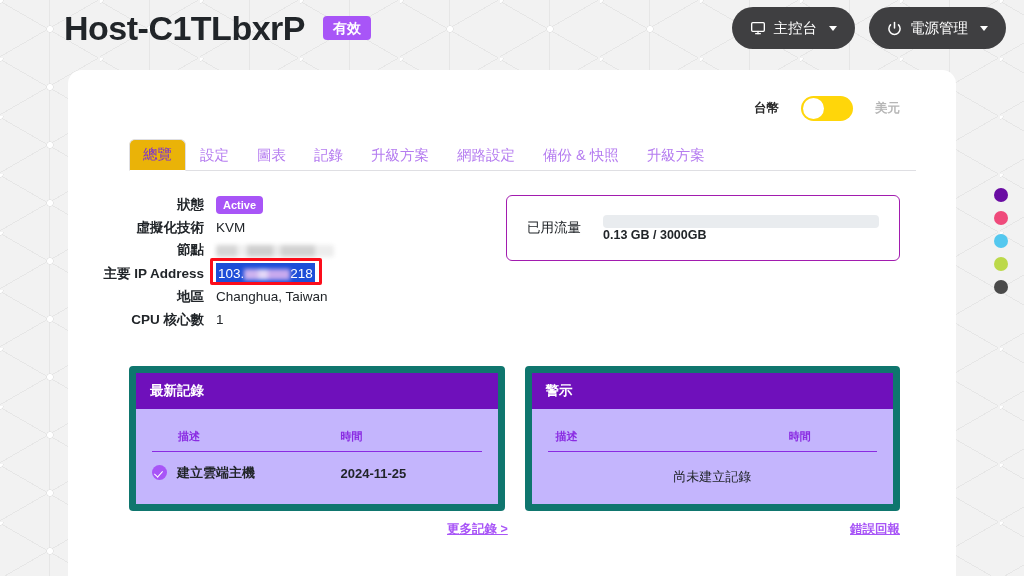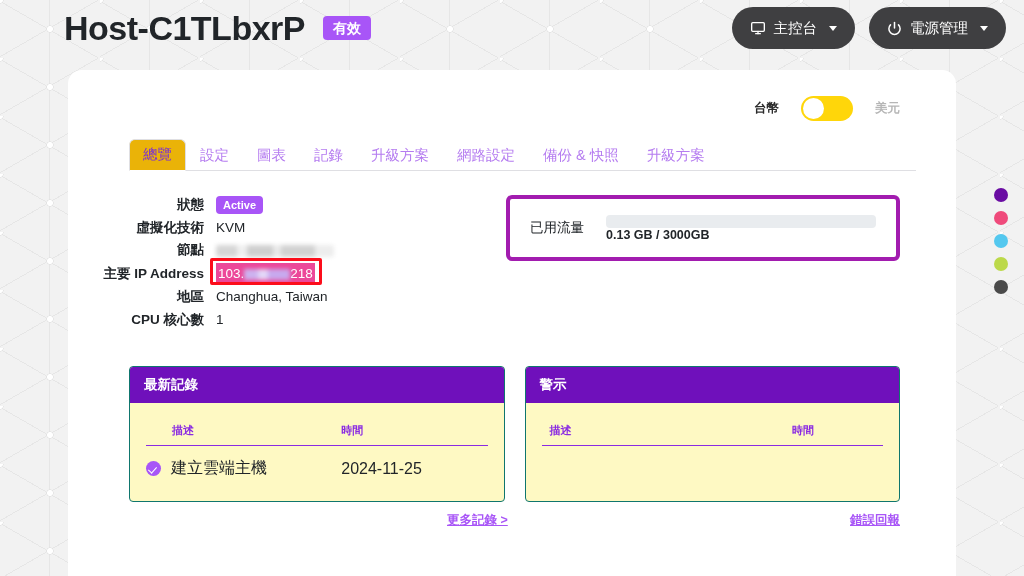--- a/index.html
+++ b/index.html
@@ -115,55 +115,55 @@
     display: inline-block; height: 12px; width: 118px; border-radius: 2px;
     background: linear-gradient(90deg,#d6d6d6 0 18%, #efefef 18% 26%, #cfcfcf 26% 48%, #e9e9e9 48% 55%, #d2d2d2 55% 84%, #ededed 84% 100%);
     filter: blur(2.2px); vertical-align: middle;
   }
   .ip-wrap { position: relative; display: inline-block; }
   .ip-annotation {
     position: absolute; left: -6px; top: -5px; width: 112px; height: 27px;
     border: 3px solid #fc0d1b; border-radius: 2px; pointer-events: none;
   }
   .ip-selected {
-    background: #ec4899; color: #ffffff; font-size: 13.5px; padding: 1px 2px;
+    background: #1d4ed8; color: #ffffff; font-size: 13.5px; padding: 1px 2px;
     display: inline-block;
   }
   .ip-blur {
     display: inline-block; width: 46px; height: 11px; vertical-align: middle;
     background: linear-gradient(90deg,#cdb2ef 0 30%, #e3d7f7 30% 52%, #c8a9ee 52% 100%);
     filter: blur(2px);
   }
 
   .bw-card {
-    margin-left: 18px; flex: 1; border: 4px solid #a21caf; border-radius: 6px;
+    margin-left: 18px; flex: 1; border: 1px solid #a21caf; border-radius: 6px;
     height: 66px; display: flex; align-items: center; padding: 0 20px; gap: 22px;
   }
   .bw-label { font-size: 13.5px; color: #212529; font-weight: normal; }
   .bw-right { flex: 1; }
   .bw-track {
     height: 13px; background: #e9ecef; border-radius: 4px; width: 100%; overflow: hidden;
   }
   .bw-fill { height: 100%; background: #8a2be2; border-radius: 4px; }
   .bw-text { font-size: 12.5px; font-weight: bold; color: #212529; }
 
   
   .panels { display: flex; gap: 20px; margin: 34px 56px 0 61px; }
-  .panel { flex: 1; border: 1px solid #0f766e; border-radius: 4px; overflow: hidden; background: #fef9c3; }
+  .panel { flex: 1; border: 7px solid #0f766e; border-radius: 4px; overflow: hidden; background: #c4b5fd; }
   .panel-head {
     background: #6f10bb; color: #fff; font-size: 13.5px; font-weight: bold;
     padding: 10px 14px; line-height: 1.2;
   }
   .panel-body { padding: 14px 16px 18px; }
   table.tbl { width: 100%; border-collapse: collapse; }
   table.tbl th {
     font-size: 11px; font-weight: bold; color: #8a2be2; padding: 6px 4px 7px;
     border-bottom: 1.5px solid #8a2be2; text-align: left;
   }
-  table.tbl td { font-size: 16px; color: #212529; font-weight: normal; padding: 12px 4px 4px; }
+  table.tbl td { font-size: 13px; color: #212529; font-weight: bold; padding: 12px 4px 4px; }
   .log .th-desc { width: 56%; padding-left: 26px; }
   .log td.td-desc { padding-left: 0; }
   .chk {
     display: inline-block; width: 15px; height: 15px; border-radius: 50%;
     background: #a855f7; position: relative; vertical-align: -3px; margin-right: 10px;
   }
   .chk::after {
     content: ""; position: absolute; left: 4px; top: 3.2px; width: 4px; height: 7px;
     border: solid #fff; border-width: 0 1.8px 1.8px 0; transform: rotate(42deg);
   }
@@ -327,20 +327,21 @@
       <div class="panel-head">警示</div>
       <div class="panel-body">
         <table class="tbl alert">
           <thead>
             <tr>
               <th class="th-desc">描述</th>
               <th class="th-time">時間</th>
             </tr>
           </thead>
         </table>
+        <div class="empty-msg">尚未建立記錄</div>
       </div>
     </div>
   </div>
 
   <div class="links">
     <span class="lnk left">更多記錄 &gt;</span>
     <span class="lnk right">錯誤回報</span>
   </div>
 
 </div>

